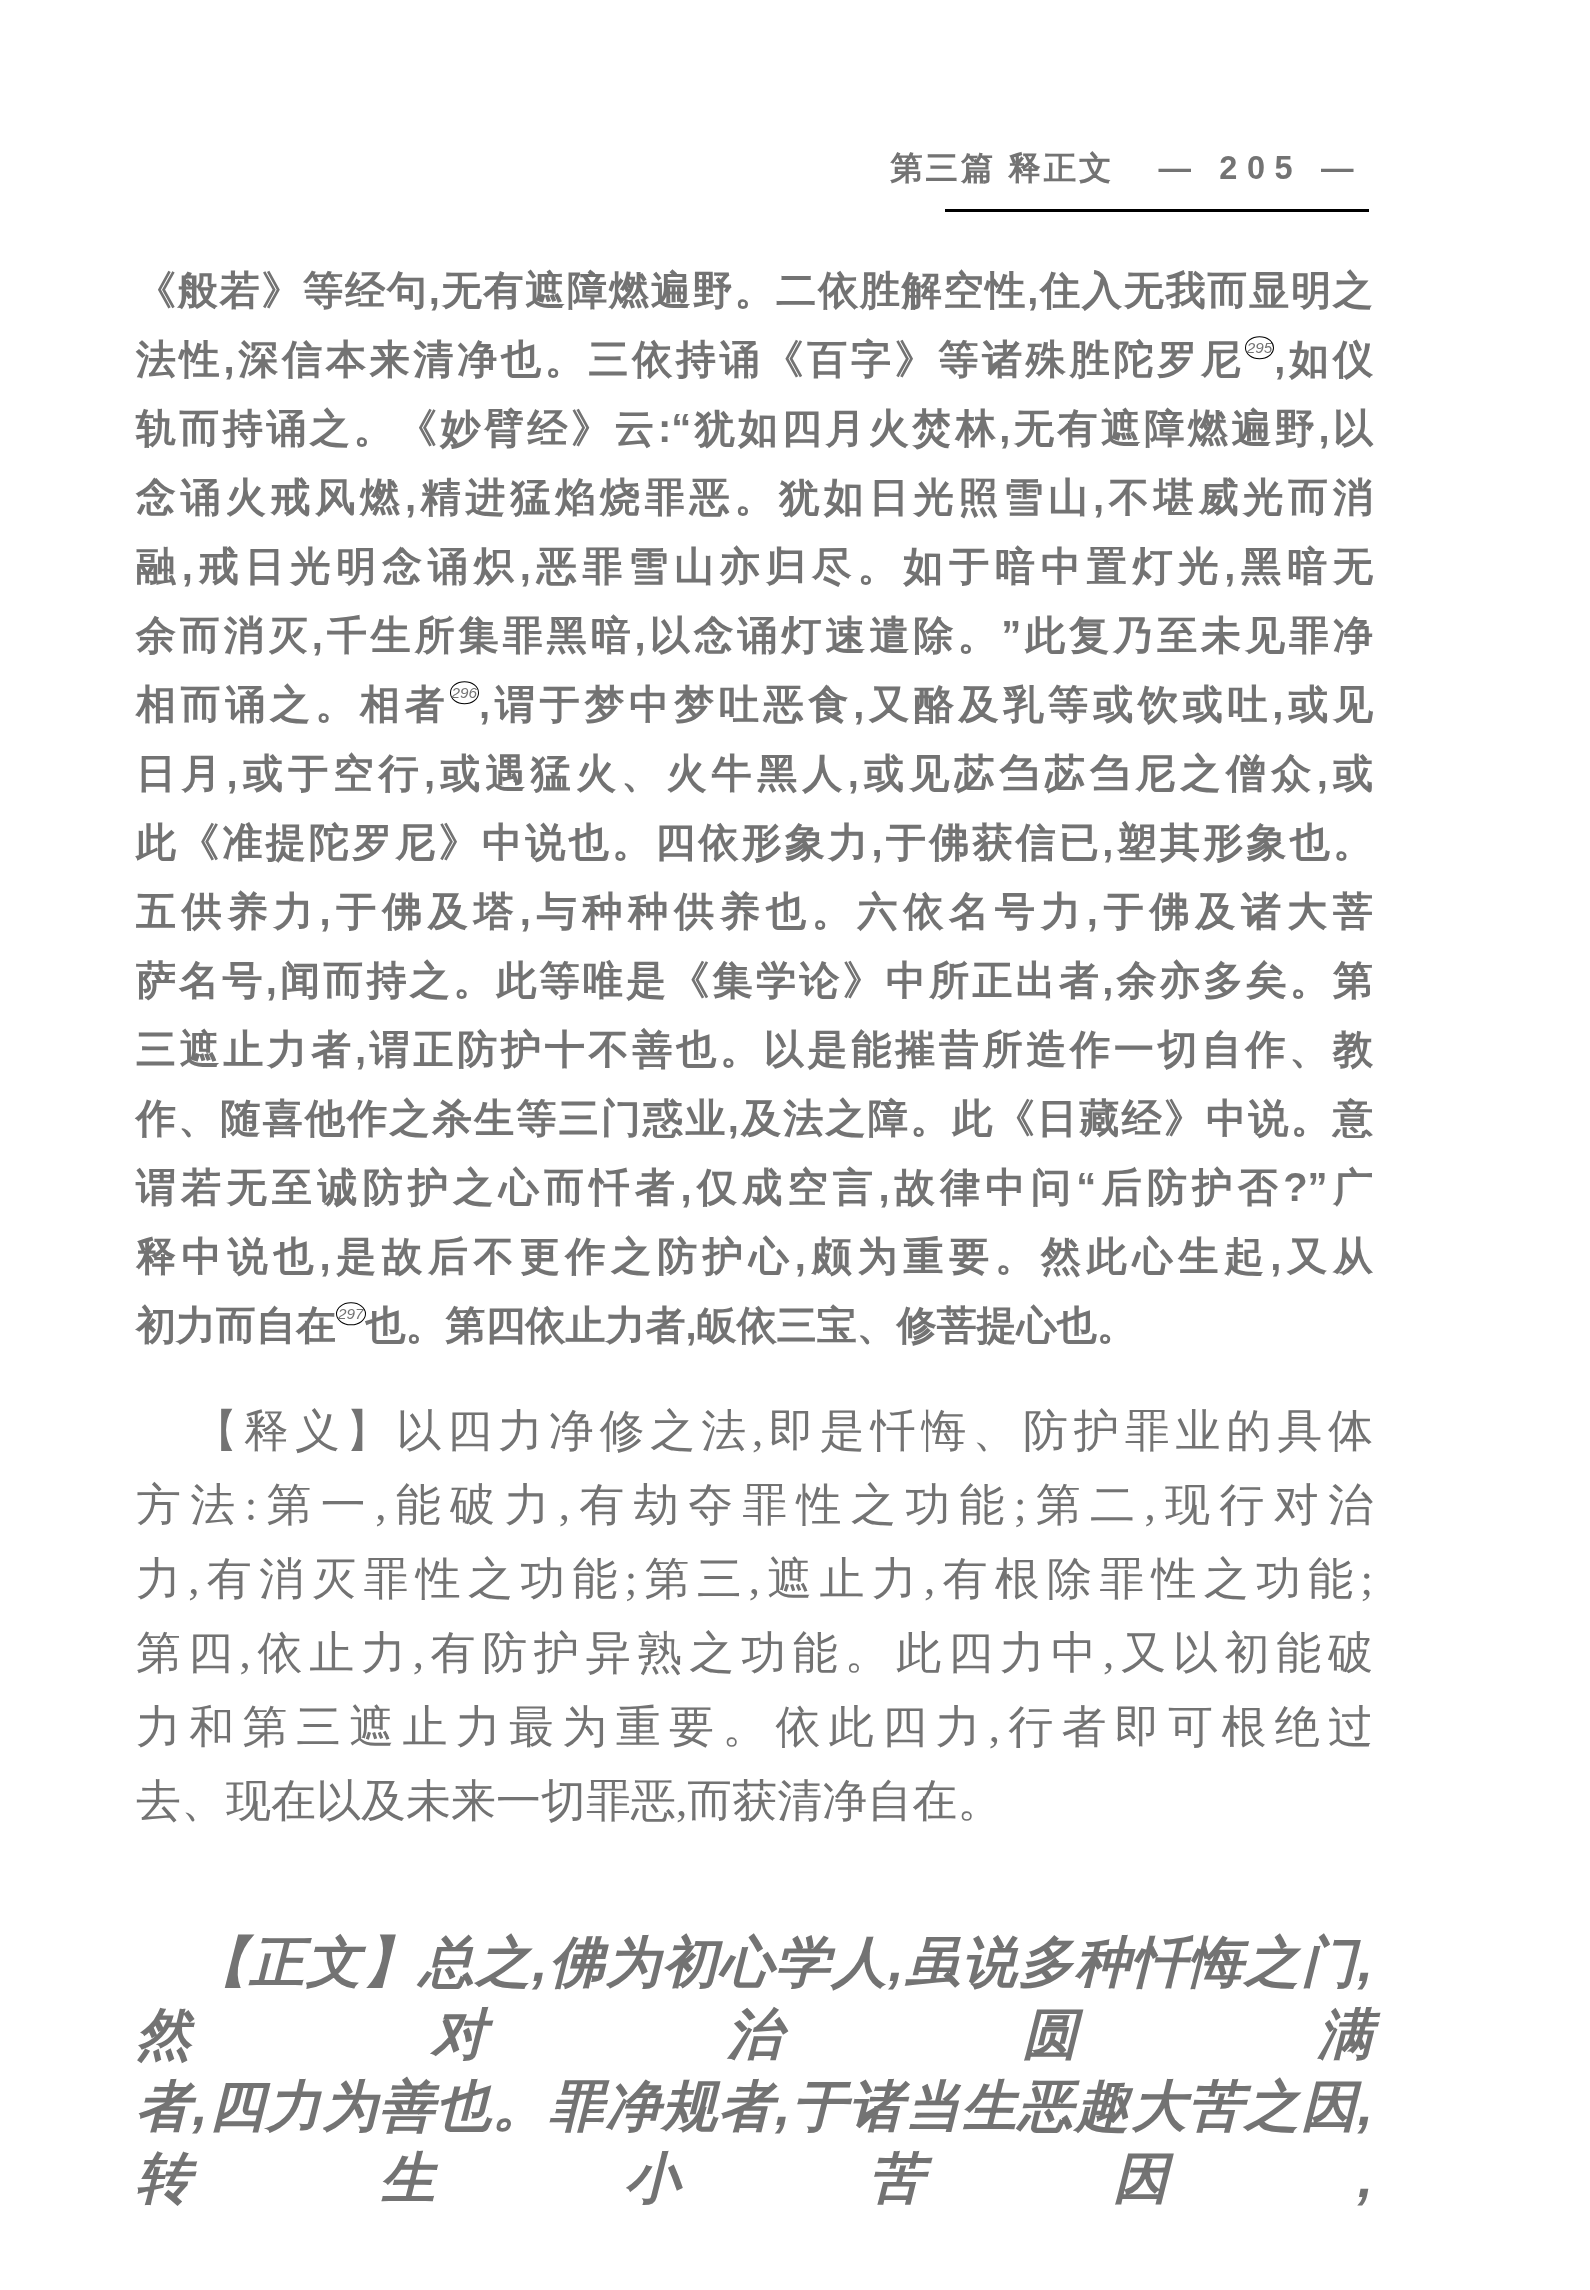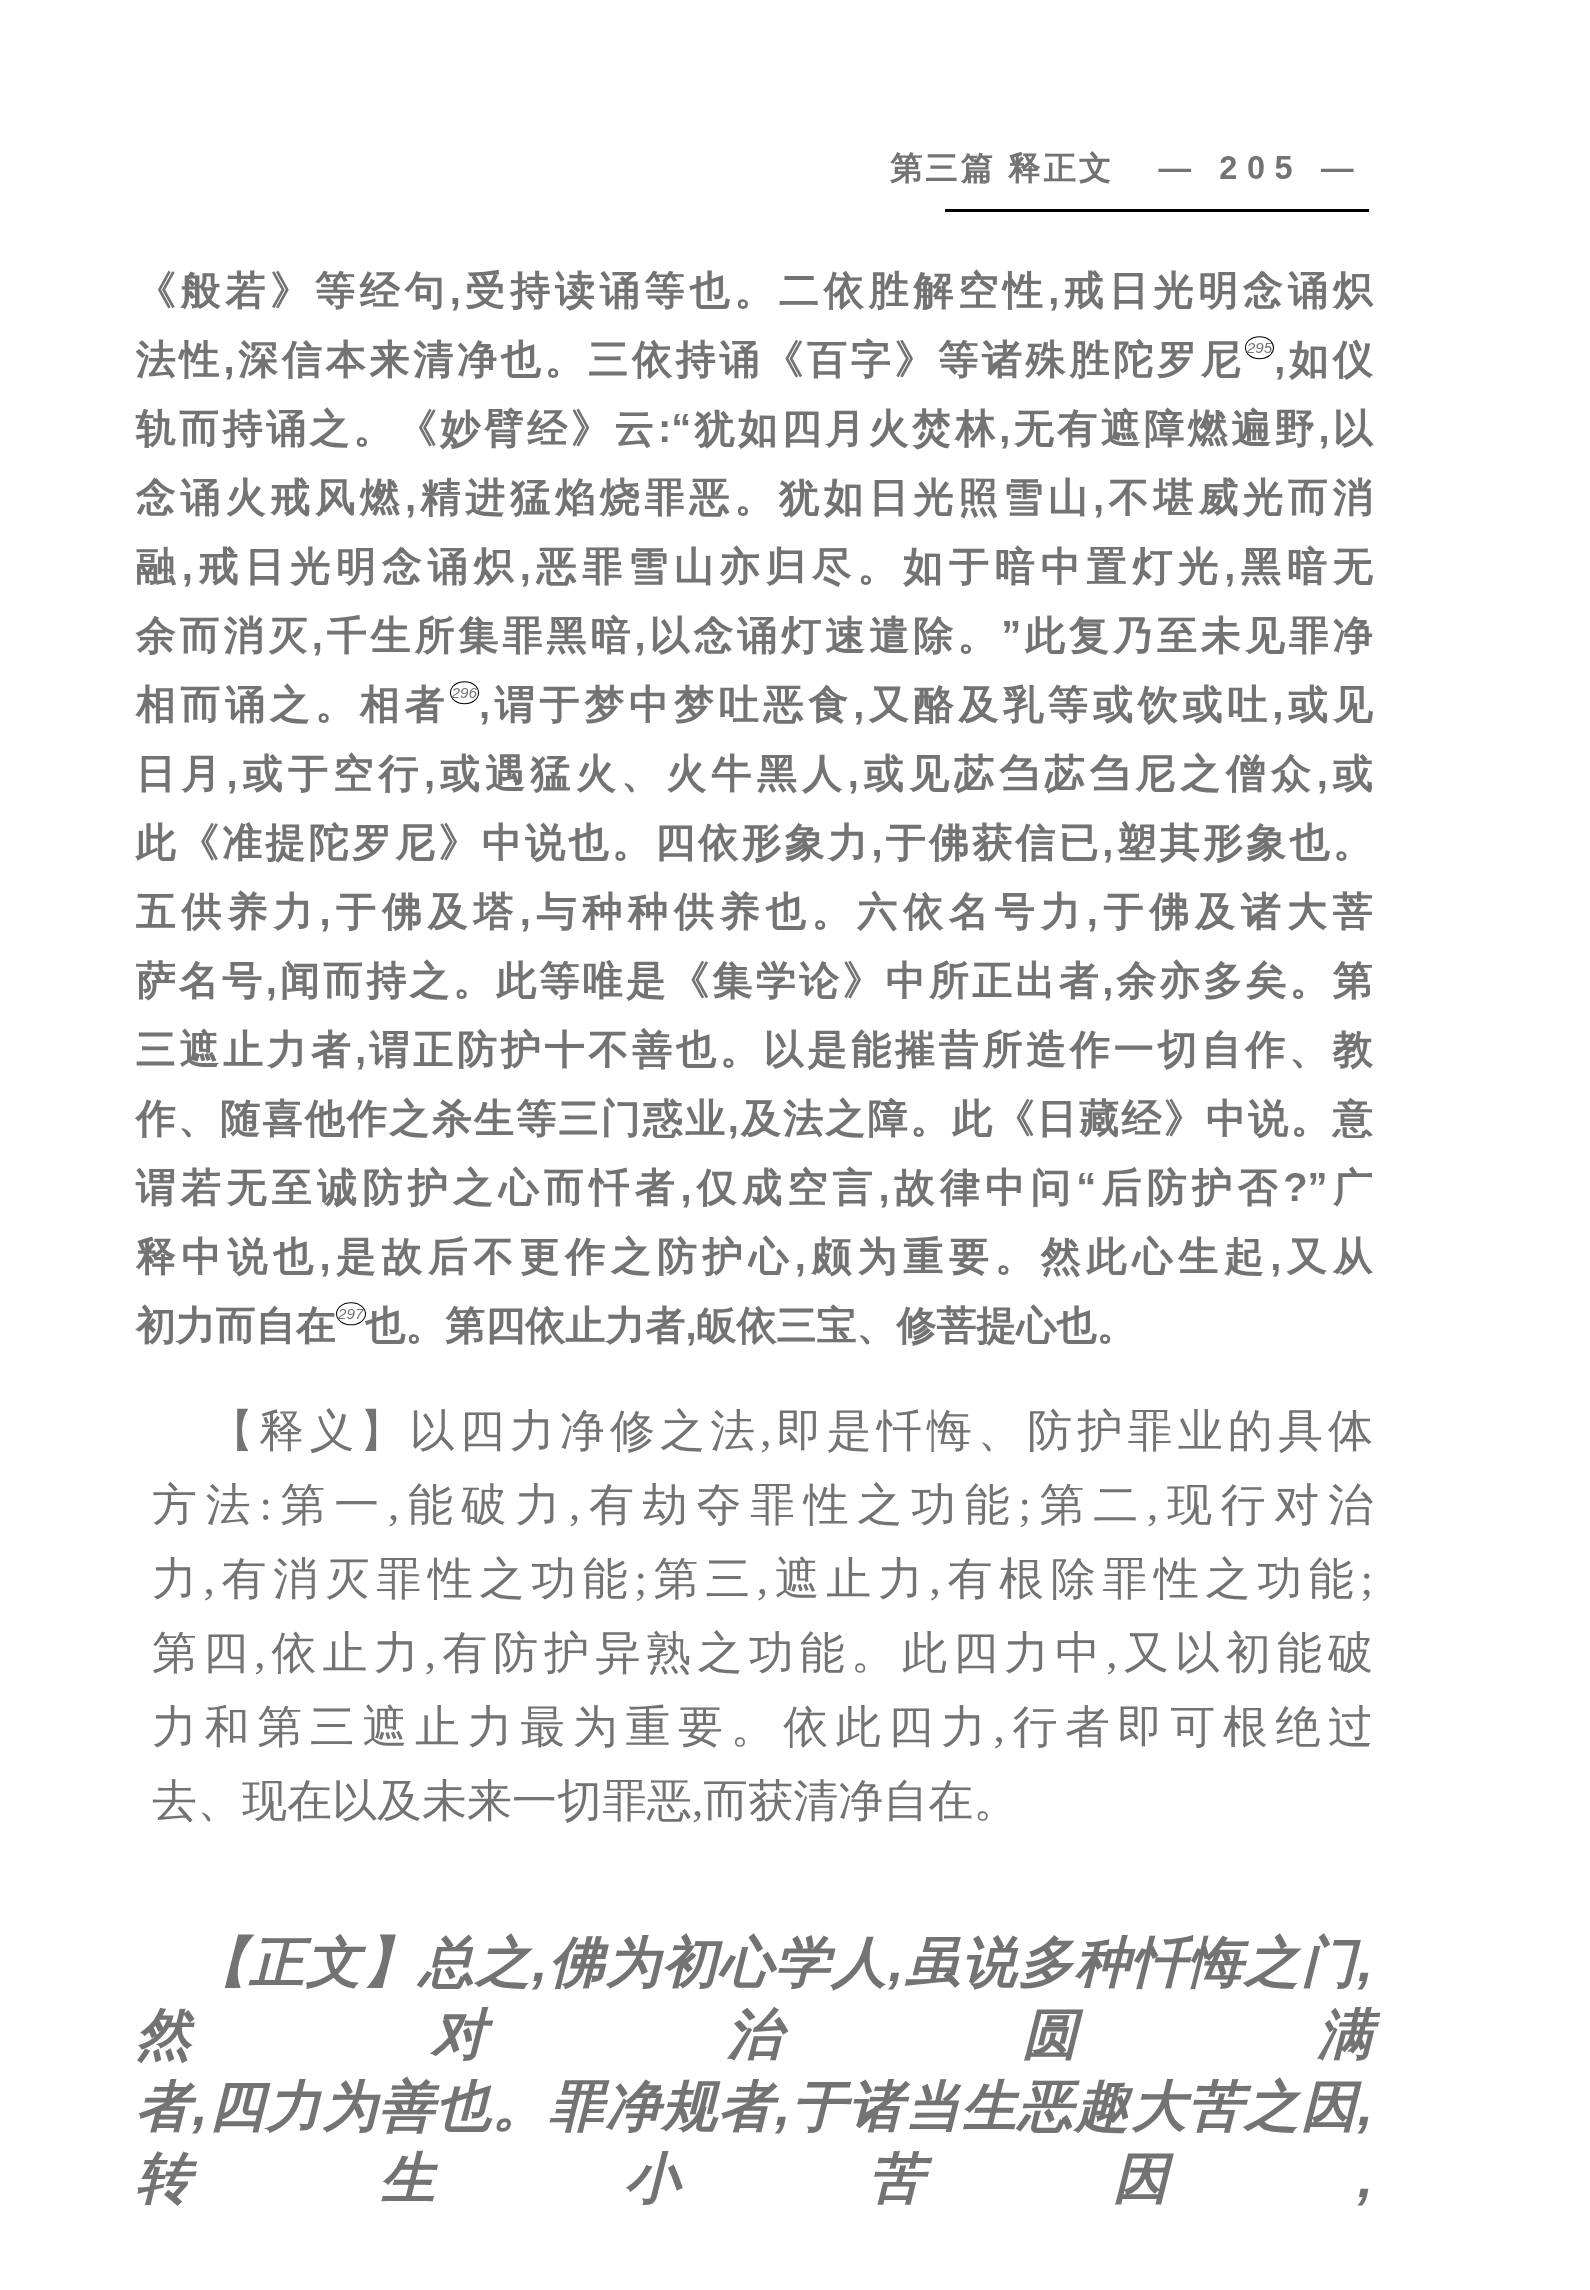--- a/index.html
+++ b/index.html
@@ -27,21 +27,20 @@
   }
   .para{margin:0;padding:0;}
   .para.heiti{
     font-family:"Liberation Sans",sans-serif;
     font-weight:700;font-size:40px;
   }
   .para.songti{
     font-family:"Liberation Serif",serif;
     font-weight:400;font-size:45px;
     margin-top:34px;
-    margin-left:16px;
   }
   .para.p3{margin-top:88px;font-size:55px;font-style:italic;}
   .line{
     line-height:69px;
     text-align:justify;
     text-align-last:justify;
   }
   .para.songti .line{line-height:74px;}
   .para.p3 .line{line-height:72px;}
   .line.indent{text-indent:57px;}
@@ -62,21 +61,21 @@
 </head>
 <body>
 
 <div class="page">
   <div class="running-header">
     <span>第三篇 释正文</span><span class="page-num">— 205 —</span>
   </div>
   <div class="header-rule"></div>
   <div class="text-block">
       <div class="para heiti p1">
-        <div class="line">《般若》等经句,受持读诵等也。二依胜解空性,戒日光明念诵炽</div>
+        <div class="line">《般若》等经句,无有遮障燃遍野。二依胜解空性,住入无我而显明之</div>
         <div class="line">法性,深信本来清净也。三依持诵《百字》等诸殊胜陀罗尼<sup class="fn">295</sup>,如仪</div>
         <div class="line">轨而持诵之。《妙臂经》云:“犹如四月火焚林,无有遮障燃遍野,以</div>
         <div class="line">念诵火戒风燃,精进猛焰烧罪恶。犹如日光照雪山,不堪威光而消</div>
         <div class="line">融,戒日光明念诵炽,恶罪雪山亦归尽。如于暗中置灯光,黑暗无</div>
         <div class="line">余而消灭,千生所集罪黑暗,以念诵灯速遣除。”此复乃至未见罪净</div>
         <div class="line">相而诵之。相者<sup class="fn">296</sup>,谓于梦中梦吐恶食,又酪及乳等或饮或吐,或见</div>
         <div class="line">日月,或于空行,或遇猛火、火牛黑人,或见苾刍苾刍尼之僧众,或</div>
         <div class="line">此《准提陀罗尼》中说也。四依形象力,于佛获信已,塑其形象也。</div>
         <div class="line">五供养力,于佛及塔,与种种供养也。六依名号力,于佛及诸大菩</div>
         <div class="line">萨名号,闻而持之。此等唯是《集学论》中所正出者,余亦多矣。第</div>

